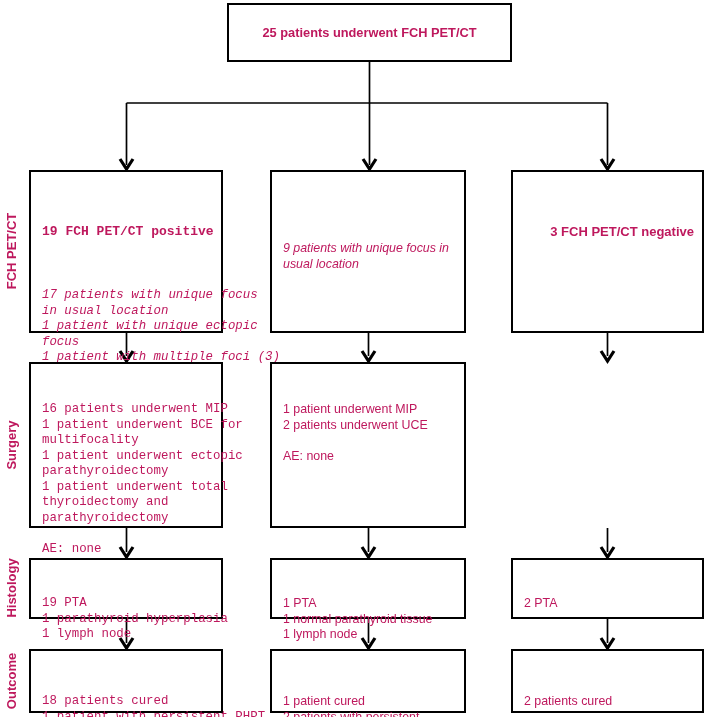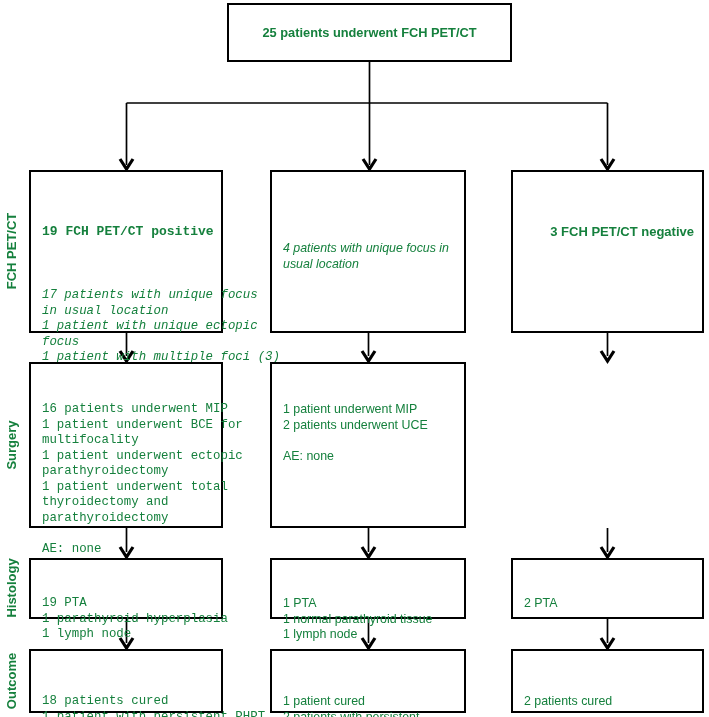--- a/index.html
+++ b/index.html
@@ -2,21 +2,21 @@
 <html><head>
 <meta charset="utf-8">
 <style>
   html, body { margin: 0; padding: 0; background: #ffffff; }
   #canvas {
     position: relative;
     width: 709px;
     height: 717px;
     background: #ffffff;
     font-family: "Liberation Sans", sans-serif;
-    color: #15803d;
+    color: #be185d;
     overflow: hidden;
   }
   svg.connectors {
     position: absolute;
     left: 0; top: 0;
     width: 709px; height: 717px;
     pointer-events: none;
   }
   .box {
     position: absolute;
@@ -114,21 +114,21 @@
 
   <div class="box c1 r1">
     <div class="petct-title">19 FCH PET/CT positive</div>
     <div class="petct-detail">17 patients with unique focus
 in usual location
 1 patient with unique ectopic
 focus
 1 patient with multiple foci (3)</div>
   </div>
   <div class="box c2 r1">
-    <div class="petct-detail">4 patients with unique focus in
+    <div class="petct-detail">9 patients with unique focus in
 usual location</div>
   </div>
   <div class="box c3 r1">
     <div class="petct-title">3 FCH PET/CT negative</div>
     <div class="petct-detail"></div>
   </div>
 
   <div class="box c1 r2">
     <div>16 patients underwent MIP
 1 patient underwent BCE for

